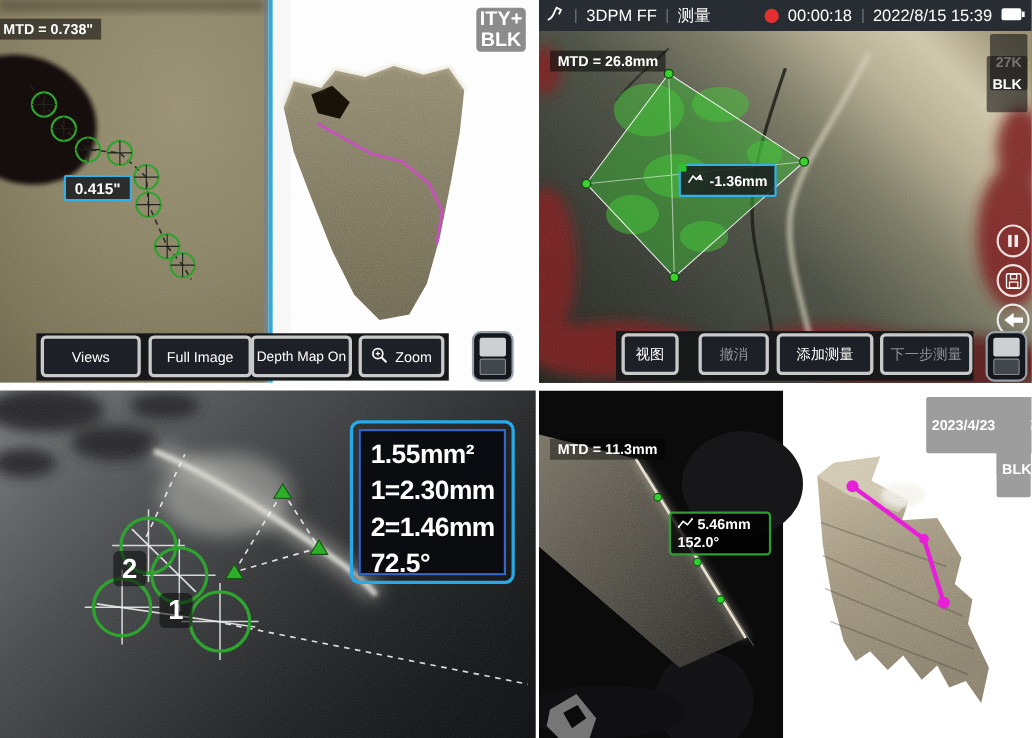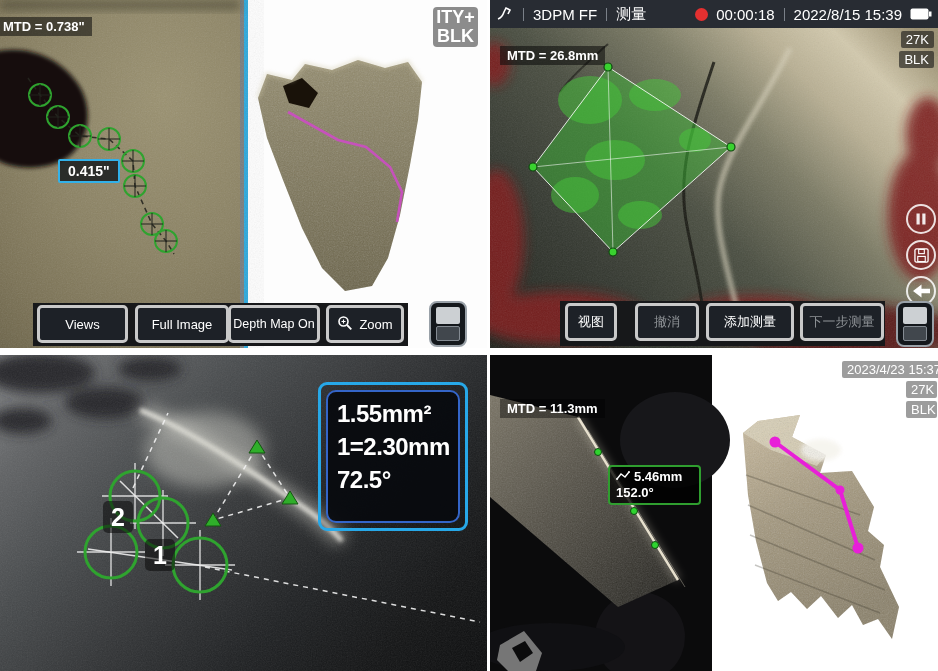--- a/index.html
+++ b/index.html
@@ -58,36 +58,36 @@
 
   
   #tr-head{position:absolute;left:0;top:0;width:448px;height:28px;background:#282c33;
        display:flex;align-items:center;color:#fff;font-size:15px;padding:0 6px;z-index:3}
   .hd-sep{width:1px;height:13px;background:#7a8088;margin:0 9px}
   #tr-head .sp{flex:1}
   #rec-dot{width:13px;height:13px;border-radius:50%;background:#e43030;margin-right:8px}
   #tr-photo{position:absolute;left:0;top:28px;width:448px;height:320px;
     background:linear-gradient(45deg,#20231d 0%,#343830 25%,#4a4e41 45%,#7b7a64 62%,#b9b094 76%,#d2c9ad 86%,#9a8f70 97%)}
   #tr-mtd{left:10px;top:46px}
-  .badge{position:absolute;color:#fff;font-weight:normal;font-size:13px;
-       background:rgba(20,20,20,.6);padding:1px 5px;border-radius:2px;white-space:nowrap}
+  .badge{position:absolute;color:#fff;font-weight:bold;font-size:13px;
+       background:rgba(20,20,20,.6);padding:18px 5px;border-radius:2px;white-space:nowrap}
   #tr-27k{right:4px;top:31px}
   #tr-blk{right:4px;top:51px}
   #tr-meas{left:127px;top:149px;height:30px;font-size:13px;padding:0 6px;border-radius:2px}
   .gsq{position:absolute;left:-2px;top:-2px;width:7px;height:7px;background:#2fc42f}
   .cicon{position:absolute;left:416px;width:30px;height:30px;border:2px solid rgba(255,255,255,.85);
        border-radius:50%;display:flex;align-items:center;justify-content:center}
   #tr-pause{top:204px}
   #tr-save{top:240px}
   #tr-back{top:276px}
 
   
   #bl-res{position:absolute;left:318px;top:27px;width:150px;height:149px;
        border:3px solid #27a8e8;border-radius:9px;background:rgba(0,0,0,.2)}
-  #bl-res .res-in{position:absolute;inset:5px;border:2px solid #3465c8;border-radius:10px;
+  #bl-res .res-in{position:absolute;inset:5px;border:2px solid #3465c8;border-radius:0;
        background:rgba(8,10,14,.92);padding:5px 0 16px 9px}
   .res-line{font-size:24px;font-weight:bold;color:#fff;line-height:33px;letter-spacing:-.5px;white-space:nowrap}
   .cnum{position:absolute;color:#fff;font-size:25px;font-weight:bold;
        background:rgba(10,10,10,.55);border-radius:5px;padding:1px 8px;line-height:1.2}
   #bl-n2{left:103px;top:146px}
   #bl-n1{left:145px;top:184px}
 
   
   #br-photo{position:absolute;left:0;top:0;width:222px;height:316px;background:#0b0b0c}
   #br-white{position:absolute;left:222px;top:0;width:226px;height:316px;background:#fff}
@@ -276,20 +276,30 @@
             <rect x="0.5" y="0.5" width="18" height="11" rx="2" fill="#fff"></rect>
             <rect x="19" y="3.5" width="2.5" height="5" fill="#fff"></rect>
           </svg>
       </span>
     </div>
 
     <div class="mtd" id="tr-mtd">MTD = 26.8mm</div>
     <div class="badge" id="tr-27k">27K</div>
     <div class="badge" id="tr-blk">BLK</div>
 
+    <div class="meas-cyan" id="tr-meas">
+      <span class="gsq"></span>
+      <span>
+        <svg width="16" height="12" viewBox="0 0 16 12">
+            <path d="M1,9 L5,3 L8,6 L12,2" stroke="#fff" stroke-width="1.5" fill="none"></path>
+            <path d="M12,2 L14,7 L9.5,6.5 Z" fill="#fff"></path>
+          </svg>
+      </span>
+      <span>-1.36mm</span>
+    </div>
 
     <div class="cicon" id="tr-pause">
       <svg width="12" height="12" viewBox="0 0 12 12">
           <rect x="1.5" y="0.5" width="3.2" height="11" fill="#fff" opacity="0.9"></rect>
           <rect x="7.3" y="0.5" width="3.2" height="11" fill="#fff" opacity="0.9"></rect>
         </svg>
     </div>
     <div class="cicon" id="tr-save">
       <svg width="15" height="15" viewBox="0 0 16 16">
           <rect x="1" y="1" width="14" height="14" rx="1.5" stroke="#fff" stroke-width="1.4" fill="none"></rect>
@@ -358,20 +368,21 @@
       </g>
     </svg>
 
     <div class="cnum" id="bl-n2">2</div>
     <div class="cnum" id="bl-n1">1</div>
 
     <div id="bl-res">
       <div class="res-in">
         <div class="res-line">1.55mm²</div>
         <div class="res-line">1=2.30mm</div>
+        <div class="res-line">2=1.46mm</div>
         <div class="res-line">72.5°</div>
       </div>
     </div>
   </div>
 
   <div class="q" id="q-br">
     <div id="br-photo"></div>
     <div id="br-white"></div>
 
     <svg class="art" width="448" height="316" viewBox="0 0 448 316">

